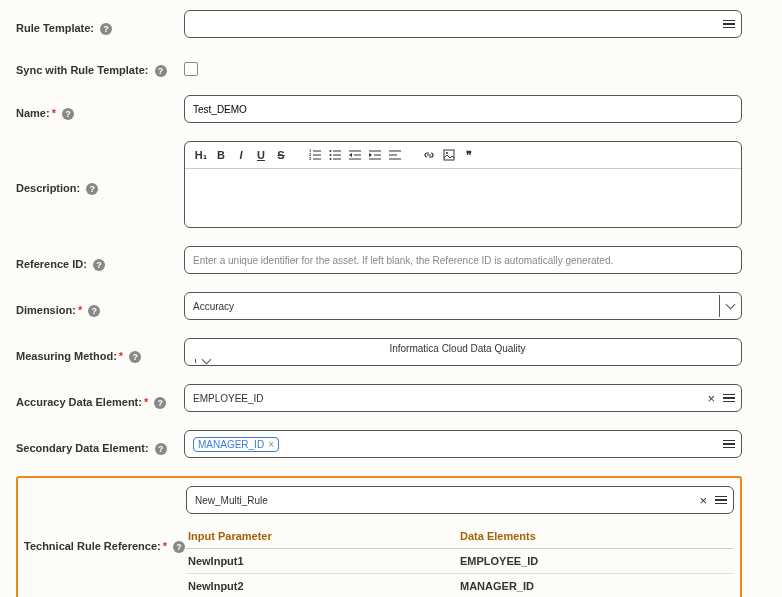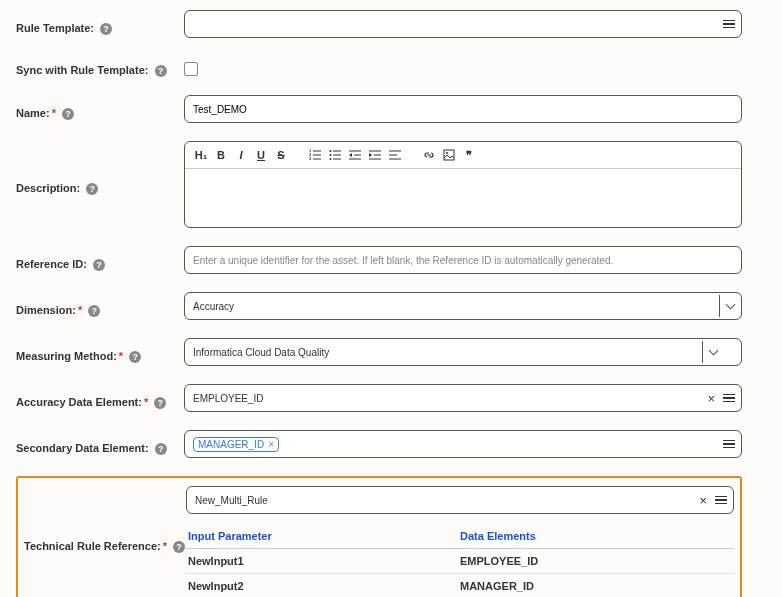--- a/index.html
+++ b/index.html
@@ -162,21 +162,21 @@
   
   .param-table { margin-left: 0; }
   .param-table .prow {
     display: flex;
     border-bottom: 1px solid #e0e0e0;
     padding: 6px 2px;
     font-weight: bold;
   }
   .param-table .prow.header {
     font-weight: bold;
-    color: #1d4ed8;
+    color: #a16207;
     border-bottom: 1px solid #ccc;
   }
   .pcol1 { flex: 1; font-size: 11px; }
   .pcol2 { flex: 1; font-size: 11px; }
   
   .tb-svg { width: 12px; height: 12px; }
 </style>
 </head>
 <body>
 
@@ -322,21 +322,21 @@
       </div>
     </div>
   </div>
 
   <div class="row">
     <div class="label">
       <span>Measuring Method:</span><span class="req">*</span>
       <span class="help">?</span>
     </div>
     <div class="field">
-      <div class="input-box" style="padding-right:17px;">
+      <div class="input-box" style="padding-right:17px;flex-direction:column;">
         <span class="input-text">Informatica Cloud Data Quality</span>
         <span class="chev-down"></span>
       </div>
     </div>
   </div>
 
   <div class="row">
     <div class="label">
       <span>Accuracy Data Element:</span><span class="req">*</span>
       <span class="help">?</span>

